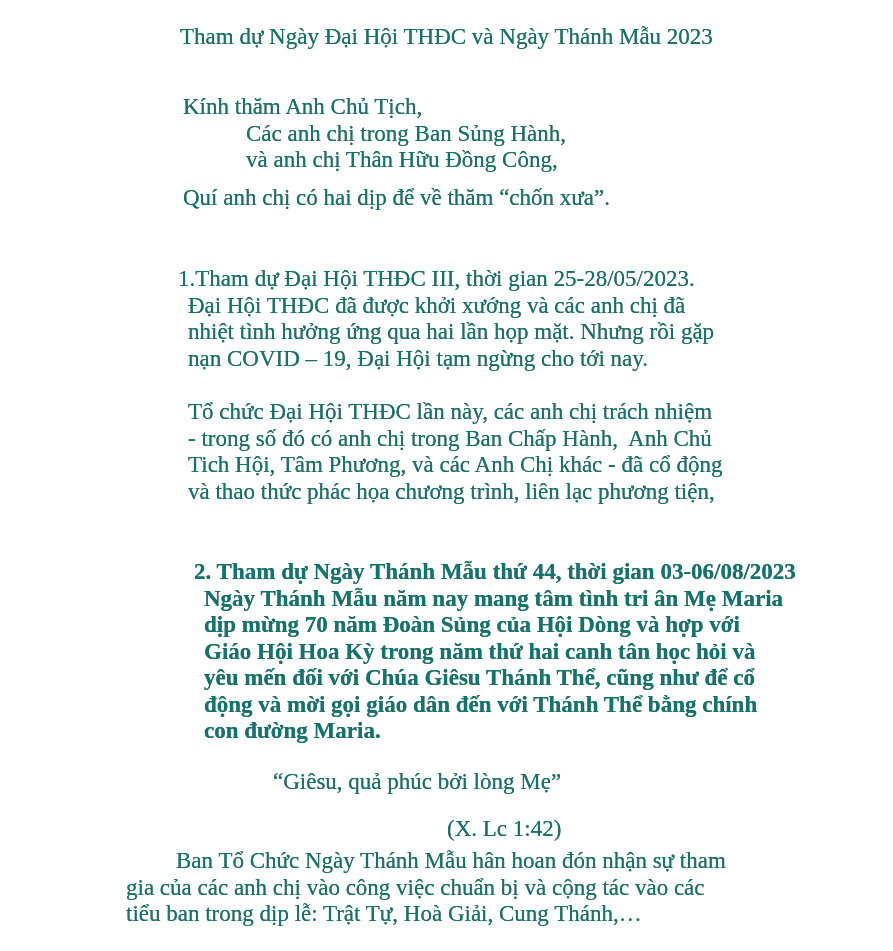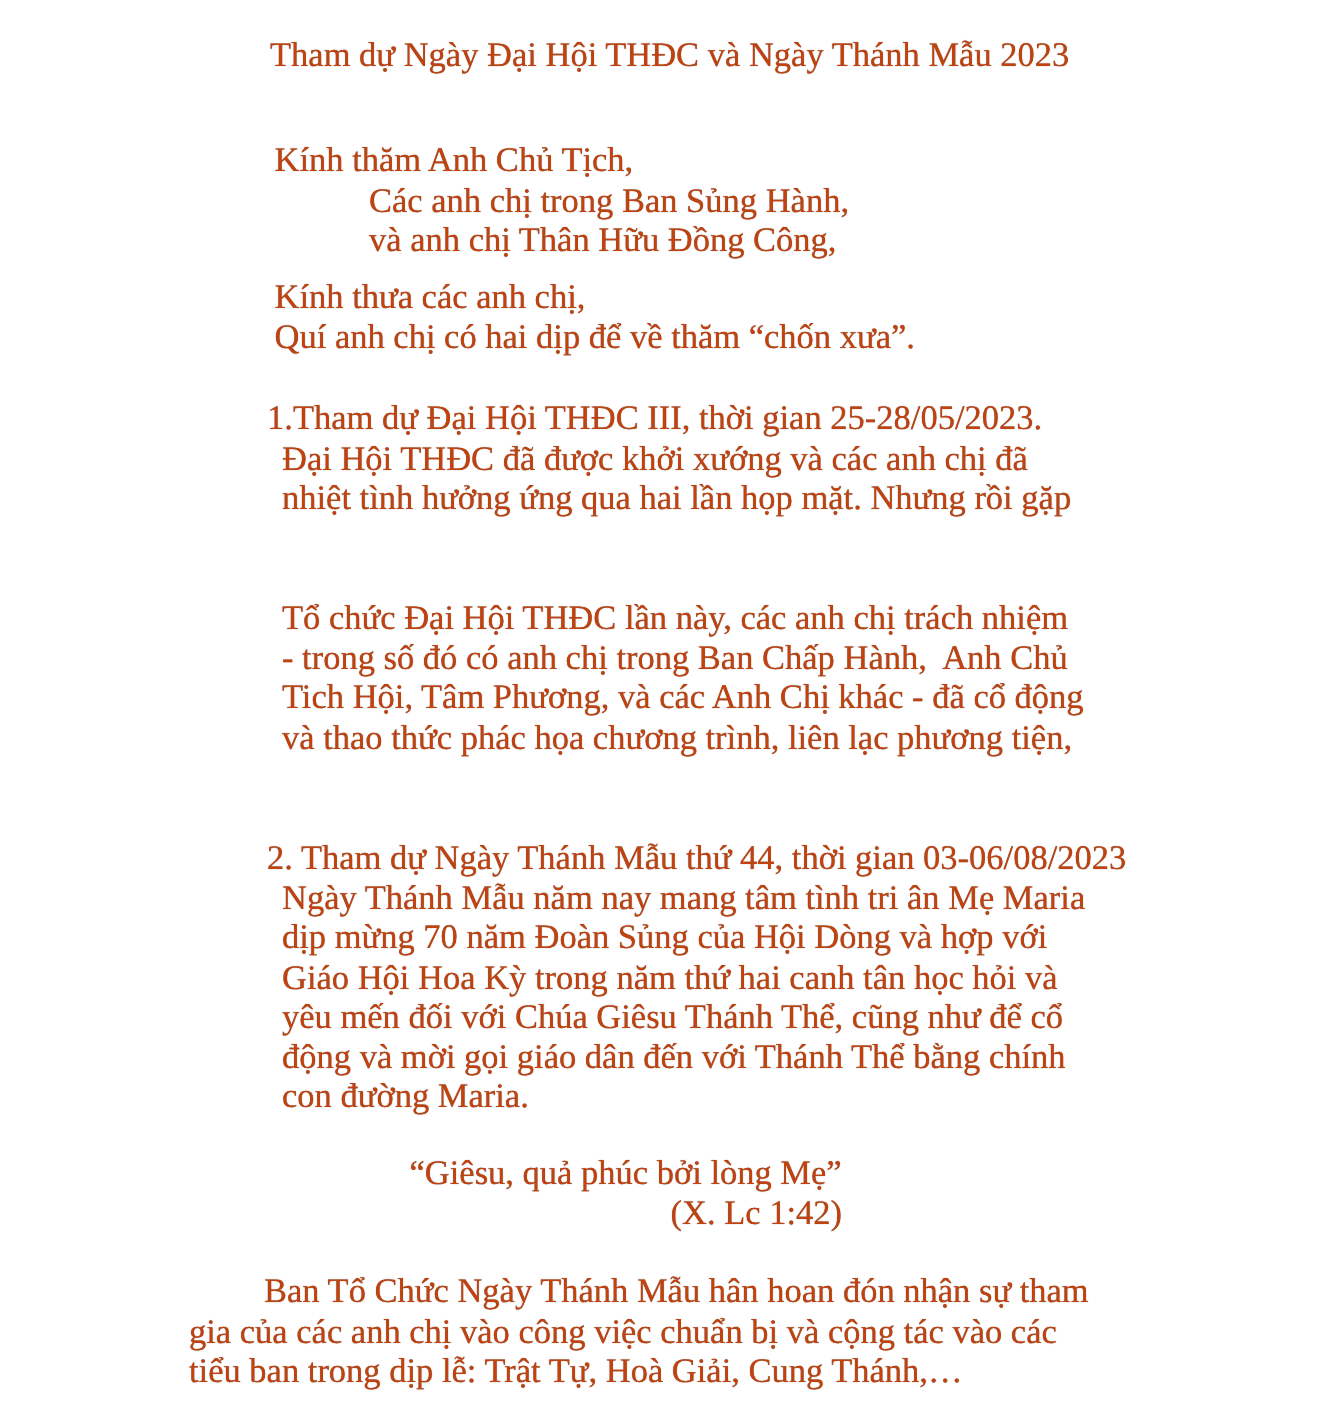--- a/index.html
+++ b/index.html
@@ -9,70 +9,70 @@
   }
   .page {
     position: relative;
     width: 893px;
     height: 951px;
     background: #ffffff;
     overflow: hidden;
     font-family: "Liberation Serif", "DejaVu Serif", serif;
     font-size: 23px;
     line-height: 26.5px;
-    color: #c2410c;
+    color: #0f766e;
     
     text-shadow: 0 0 0.6px rgba(20,20,20,0.65);
   }
   .block { position: absolute; }
   .line { white-space: pre; }
   
   .sal-indent   { padding-left: 63px; }
   .body-indent  { padding-left: 10px; }
   
   .theme-intro  { padding-left: 212px; }
   .theme-quote  { padding-left: 273px; }
-  .theme-ref    { padding-left: 447px; }
+  .theme-ref    { padding-left: 447px; margin-top: 20px; }
   
   .close-indent { padding-left: 50px; text-align: center; }
 </style>
 </head>
 <body>
 
 <div class="page">
 
   <div class="block" style="top:24px; left:180px;">
     <div class="line">Tham dự Ngày Đại Hội THĐC và Ngày Thánh Mẫu 2023</div>
   </div>
 
   <div class="block" style="top:94px; left:183px;">
     <div class="line">Kính thăm Anh Chủ Tịch,</div>
     <div class="line sal-indent">Các anh chị trong Ban Sủng Hành,</div>
     <div class="line sal-indent">và anh chị Thân Hữu Đồng Công,</div>
   </div>
 
   <div class="block" style="top:185px; left:183px;">
-    <div class="line">Kính thưa các anh chị,</div>
     <div class="line">Quí anh chị có hai dịp để về thăm “chốn xưa”.</div>
   </div>
 
   <div class="block" style="top:266px; left:178px;">
     <div class="line">1.Tham dự Đại Hội THĐC III, thời gian 25-28/05/2023.</div>
     <div class="line body-indent">Đại Hội THĐC đã được khởi xướng và các anh chị đã</div>
     <div class="line body-indent">nhiệt tình hưởng ứng qua hai lần họp mặt. Nhưng rồi gặp</div>
+    <div class="line body-indent">nạn COVID – 19, Đại Hội tạm ngừng cho tới nay.</div>
   </div>
 
   <div class="block" style="top:399px; left:188px;">
     <div class="line">Tổ chức Đại Hội THĐC lần này, các anh chị trách nhiệm</div>
     <div class="line">- trong số đó có anh chị trong Ban Chấp Hành,  Anh Chủ</div>
     <div class="line">Tich Hội, Tâm Phương, và các Anh Chị khác - đã cổ động</div>
     <div class="line">và thao thức phác họa chương trình, liên lạc phương tiện,</div>
   </div>
 
-  <div class="block" style="top:559px; left:178px;">
+  <div class="block" style="top:559px; left:194px;font-weight:bold;">
     <div class="line">2. Tham dự Ngày Thánh Mẫu thứ 44, thời gian 03-06/08/2023</div>
     <div class="line body-indent">Ngày Thánh Mẫu năm nay mang tâm tình tri ân Mẹ Maria</div>
     <div class="line body-indent">dịp mừng 70 năm Đoàn Sủng của Hội Dòng và hợp với</div>
     <div class="line body-indent">Giáo Hội Hoa Kỳ trong năm thứ hai canh tân học hỏi và</div>
     <div class="line body-indent">yêu mến đối với Chúa Giêsu Thánh Thể, cũng như để cổ</div>
     <div class="line body-indent">động và mời gọi giáo dân đến với Thánh Thể bằng chính</div>
     <div class="line body-indent">con đường Maria.</div>
   </div>
 
   <div class="block" style="top:769px; left:0px;">

